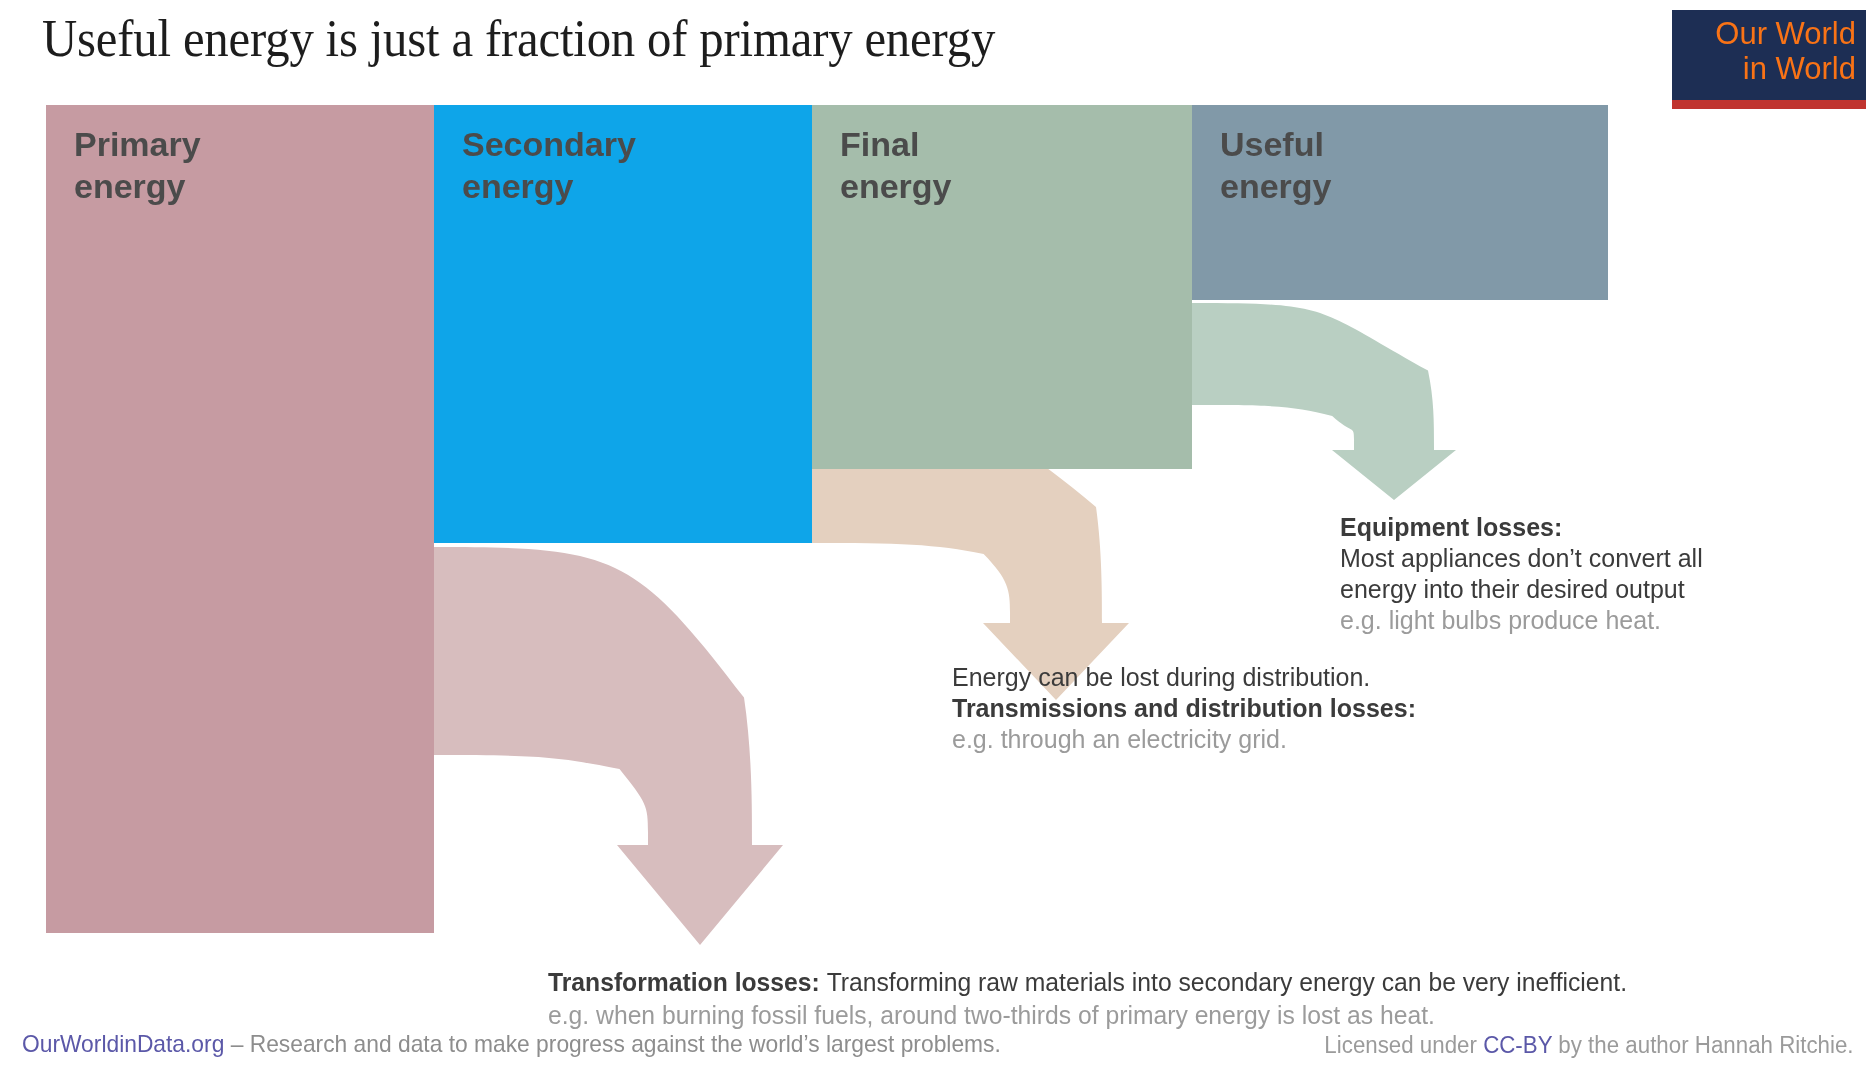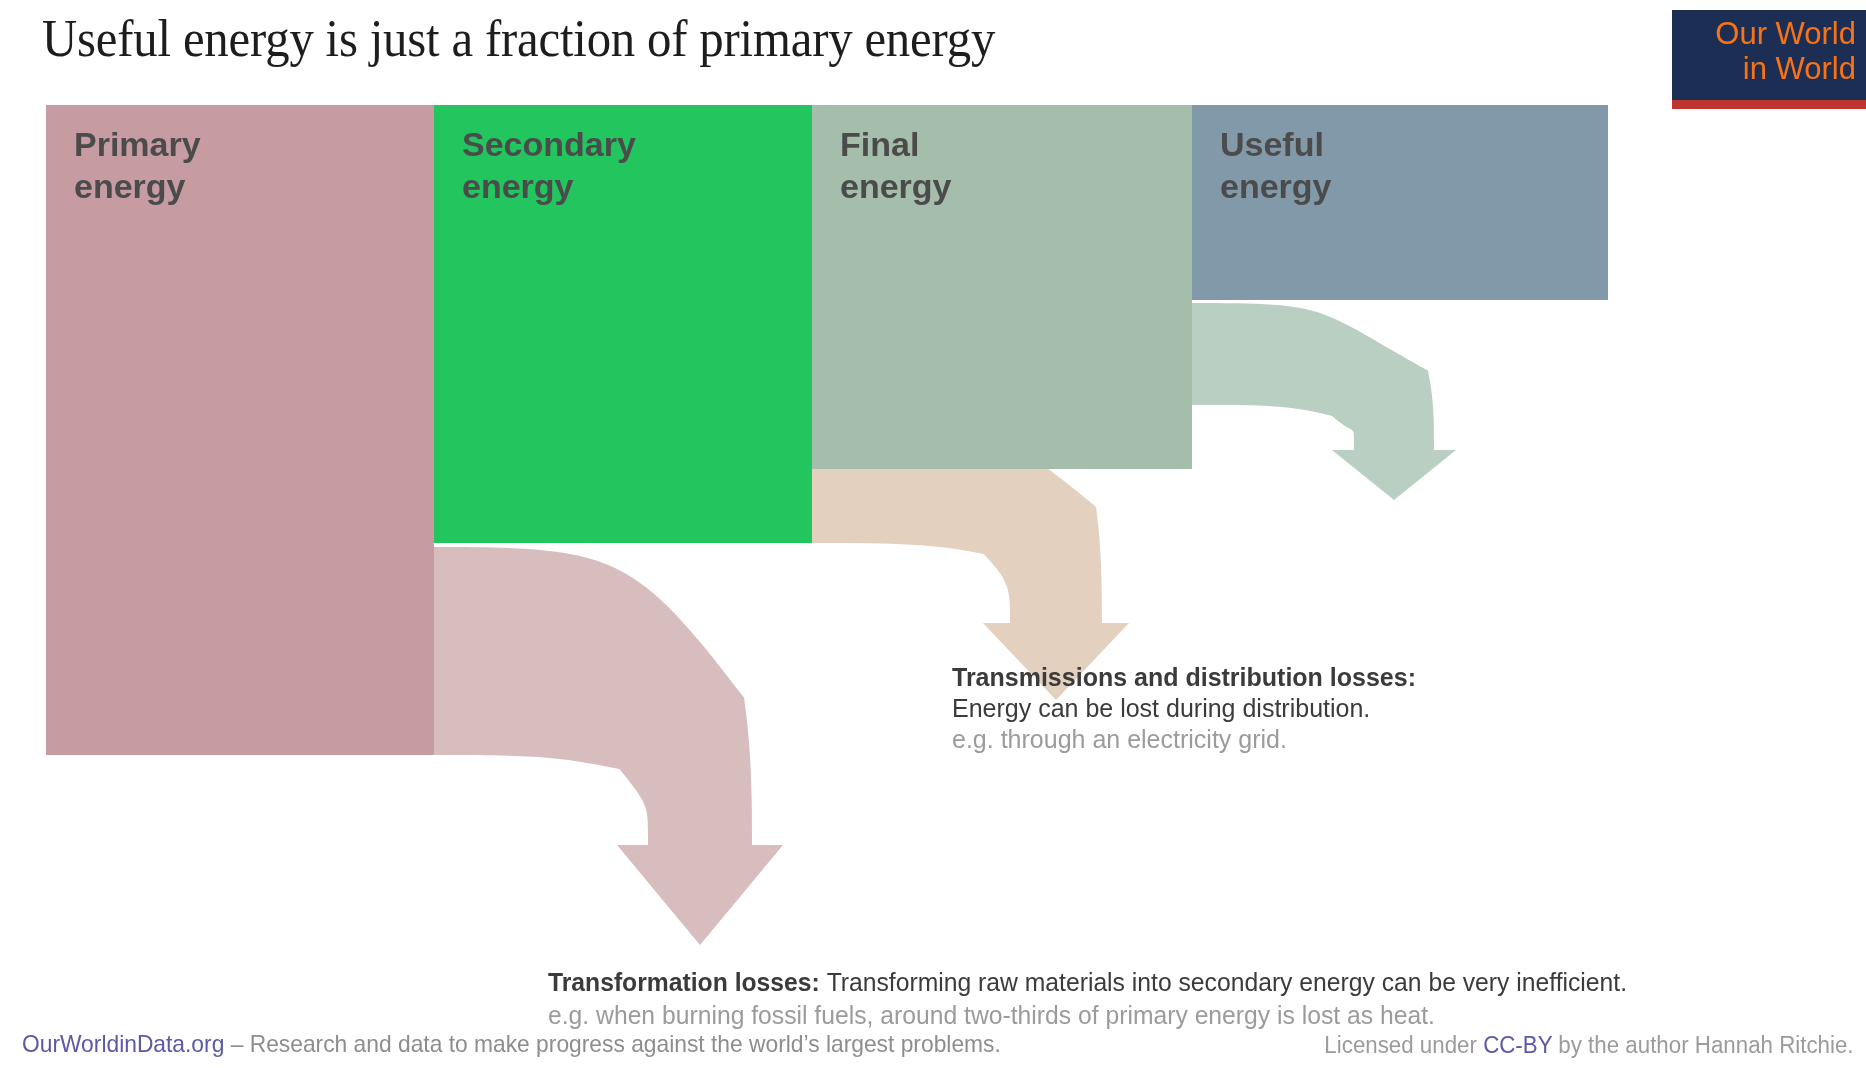--- a/index.html
+++ b/index.html
@@ -121,41 +121,47 @@
          L 805 608
          C 803 530 790 470 744 425
          C 700 382 620 368 512 367
          L 434 367 Z" fill="none"></path>
 
     <path id="arrow-transmission" d="M 812 408 C 952 408 982 412 1096 506.9 C 1102 549.9 1102 593 1102 623 L 1129 623 L 1056 700 L 983 623 L 1010 623 C 1010 593 1012 583 983.6 554 C 936.4 544 897 543 812 543 Z" fill="#e4d0bf"></path>
 
     <path id="arrow-equipment" d="M 1192 303 C 1332 303 1314 307 1428 370.62 C 1434 400.02 1434 420 1434 450 L 1456 450 L 1394 500 L 1332 450 L 1354 450 C 1354 420 1356 438 1332.22 416 C 1293.28 406 1277 405 1192 405 Z" fill="#b9cfc2"></path>
   </svg>
 
-  <div class="block" id="block-primary" style="left:46px; top:105px; width:388px; height:650px; background:#c69ba2;">
+  <div class="block" id="block-primary" style="left:46px; top:105px; width:388px; height:828px; background:#c69ba2;">
     <div class="blabel">Primary
 energy</div>
   </div>
-  <div class="block" id="block-secondary" style="left:434px; top:105px; width:378px; height:438px; background:#22c55e;">
+  <div class="block" id="block-secondary" style="left:434px; top:105px; width:378px; height:438px; background:#0ea5e9;">
     <div class="blabel">Secondary
 energy</div>
   </div>
   <div class="block" id="block-final" style="left:812px; top:105px; width:380px; height:364px; background:#a5bdab;">
     <div class="blabel">Final
 energy</div>
   </div>
   <div class="block" id="block-useful" style="left:1192px; top:105px; width:416px; height:195px; background:#8199a8;">
     <div class="blabel">Useful
 energy</div>
   </div>
 
+  <div class="anno" id="anno-equipment">
+    <div class="ln b">Equipment losses:</div>
+    <div class="ln n">Most appliances don’t convert all</div>
+    <div class="ln n">energy into their desired output</div>
+    <div class="ln g">e.g. light bulbs produce heat.</div>
+  </div>
 
   <div class="anno" id="anno-transmission">
+    <div class="ln n">Energy can be lost during distribution.</div>
     <div class="ln b">Transmissions and distribution losses:</div>
-    <div class="ln n">Energy can be lost during distribution.</div>
     <div class="ln g">e.g. through an electricity grid.</div>
   </div>
 
   <div class="anno" id="anno-transformation">
     <div class="ln"><span class="b">Transformation losses:</span><span class="n">&nbsp;</span><span class="n">Transforming raw materials into secondary energy can be very inefficient.</span></div>
     <div class="ln g">e.g. when burning fossil fuels, around two-thirds of primary energy is lost as heat.</div>
   </div>
 
   <div id="footer-left"><span class="site">OurWorldinData.org</span><span> – Research and data to make progress against the world’s largest problems.</span></div>
   <div id="footer-right"><span>Licensed under </span><span class="cc">CC-BY</span><span> by the author Hannah Ritchie.</span></div>

